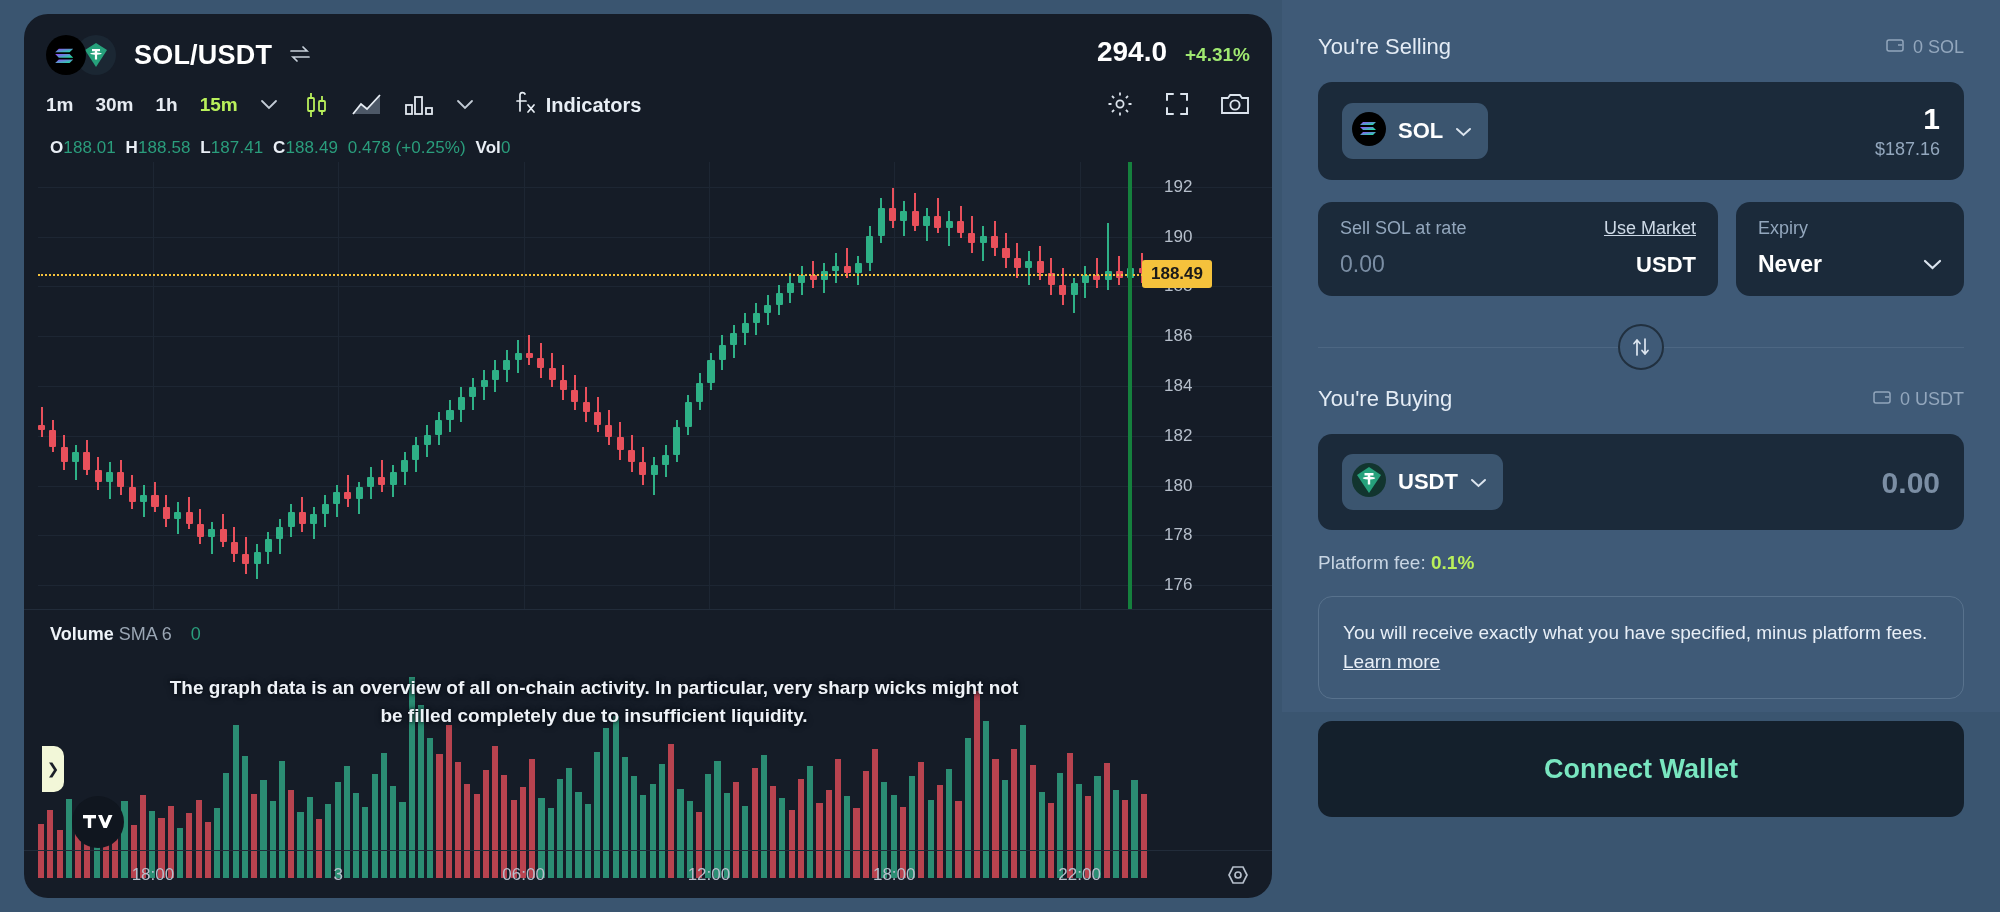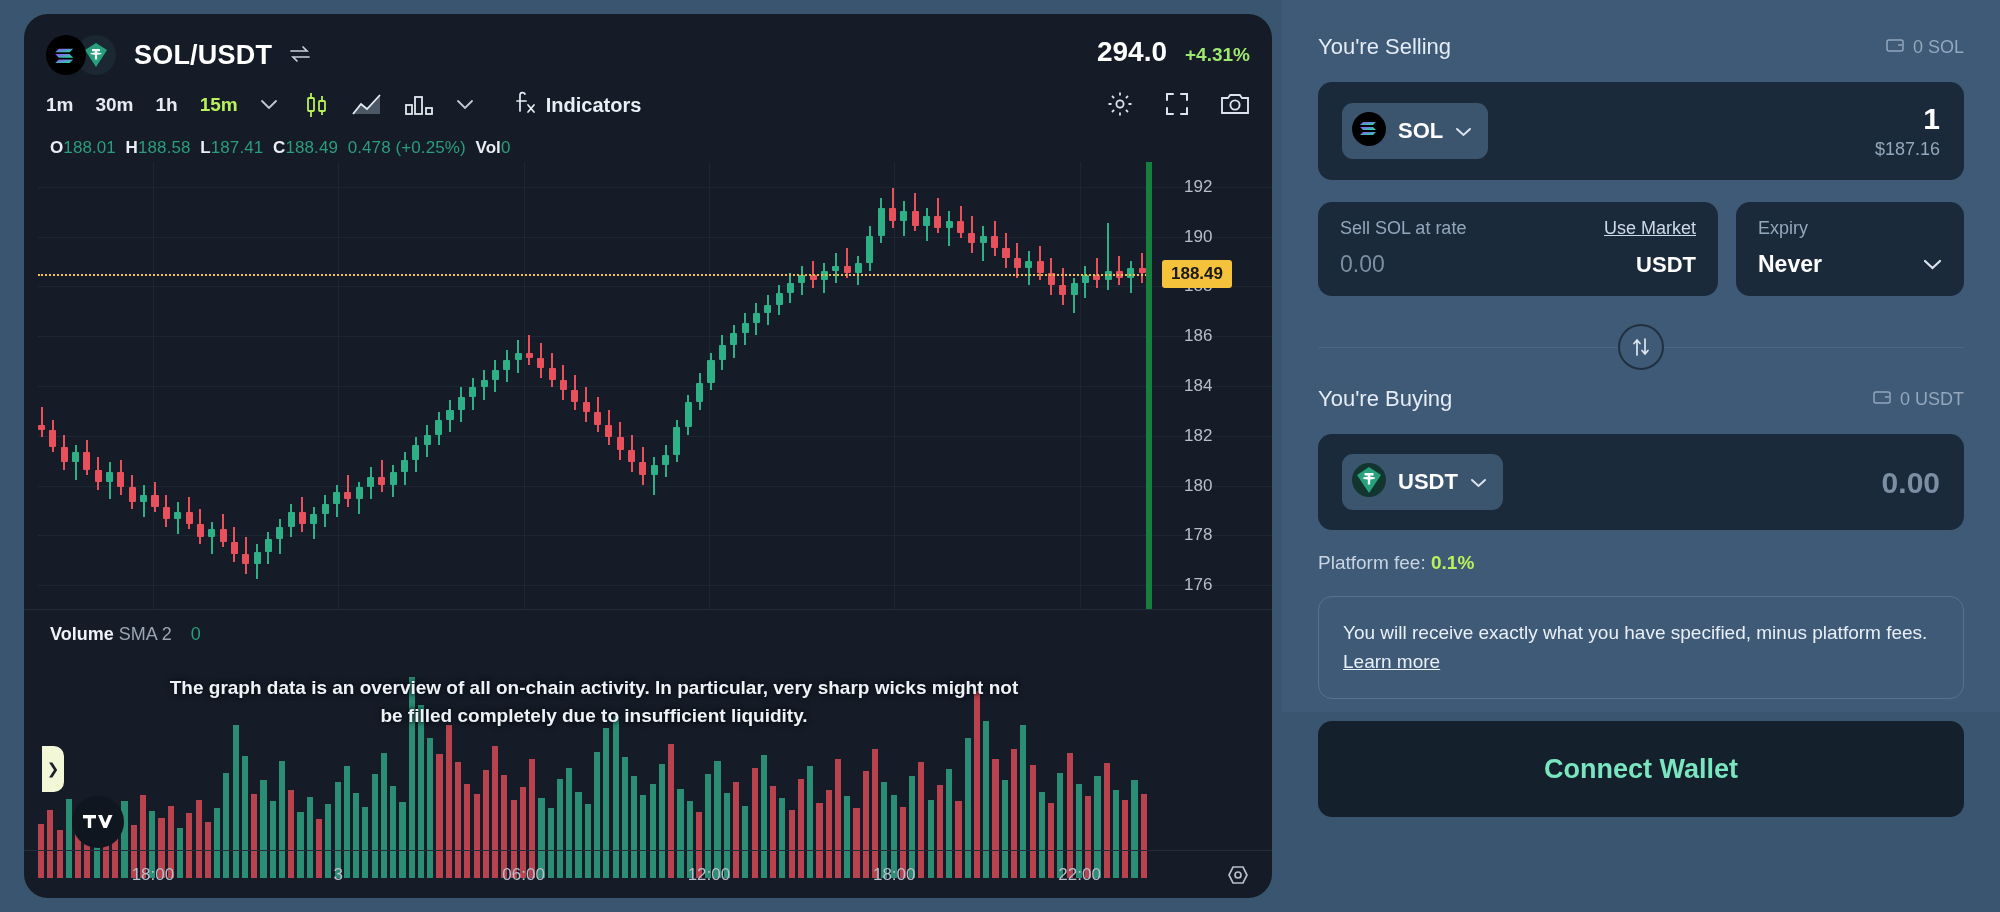--- a/index.html
+++ b/index.html
@@ -91,22 +91,22 @@
   
   .chart-body {
     position: relative;
     margin-top: 4px;
     height: 448px;
     border-bottom: 1px solid #222c3a;
   }
   .grid-line { position: absolute; left: 14px; right: 0; height: 1px; background: #1d2633; }
   .vgrid { position: absolute; top: 0; bottom: 0; width: 1px; background: #1d2633; }
   .price-axis {
-    position: absolute; right: 0; top: 0; bottom: 0; width: 126px;
-    border-left: 6px solid #15803d;
+    position: absolute; right: 0; top: 0; bottom: 0; width: 144px;
+    border-left: 4px solid #15803d;
   }
   .paxis-lbl {
     position: absolute; left: 32px; transform: translateY(-50%);
     font-size: 17px; color: #b6bfcb;
   }
   .last-badge {
     position: absolute; left: 10px; transform: translateY(-50%);
     background: #f5c23c; color: #1a1a1a; font-size: 17px; font-weight: bold;
     padding: 4px 9px; border-radius: 3px; white-space: nowrap;
   }
@@ -810,21 +810,21 @@
           <div class="paxis-lbl" style="top: 323.556px;">180</div>
           <div class="paxis-lbl" style="top: 373.333px;">178</div>
           <div class="paxis-lbl" style="top: 423.111px;">176</div>
           <div class="last-badge" style="top: 112.249px;">188.49</div>
         </div>
     </div>
 
     <div class="vol-pane">
       <div class="vol-legend">
         <span class="t1">Volume</span>
-        <span class="t2">SMA 2</span>
+        <span class="t2">SMA 6</span>
         <span class="t3">0</span>
       </div>
       <div class="vol-bars" id="vol-bars">
           <div class="vb dn" style="left: 0px; width: 6.116px; height: 54.064px;"></div>
           <div class="vb dn" style="left: 9.26667px; width: 6.116px; height: 68.016px;"></div>
           <div class="vb dn" style="left: 18.5333px; width: 6.116px; height: 47.96px;"></div>
           <div class="vb up" style="left: 27.8px; width: 6.116px; height: 79.352px;"></div>
           <div class="vb dn" style="left: 37.0667px; width: 6.116px; height: 61.04px;"></div>
           <div class="vb dn" style="left: 46.3333px; width: 6.116px; height: 73.248px;"></div>
           <div class="vb up" style="left: 55.6px; width: 6.116px; height: 50.576px;"></div>

